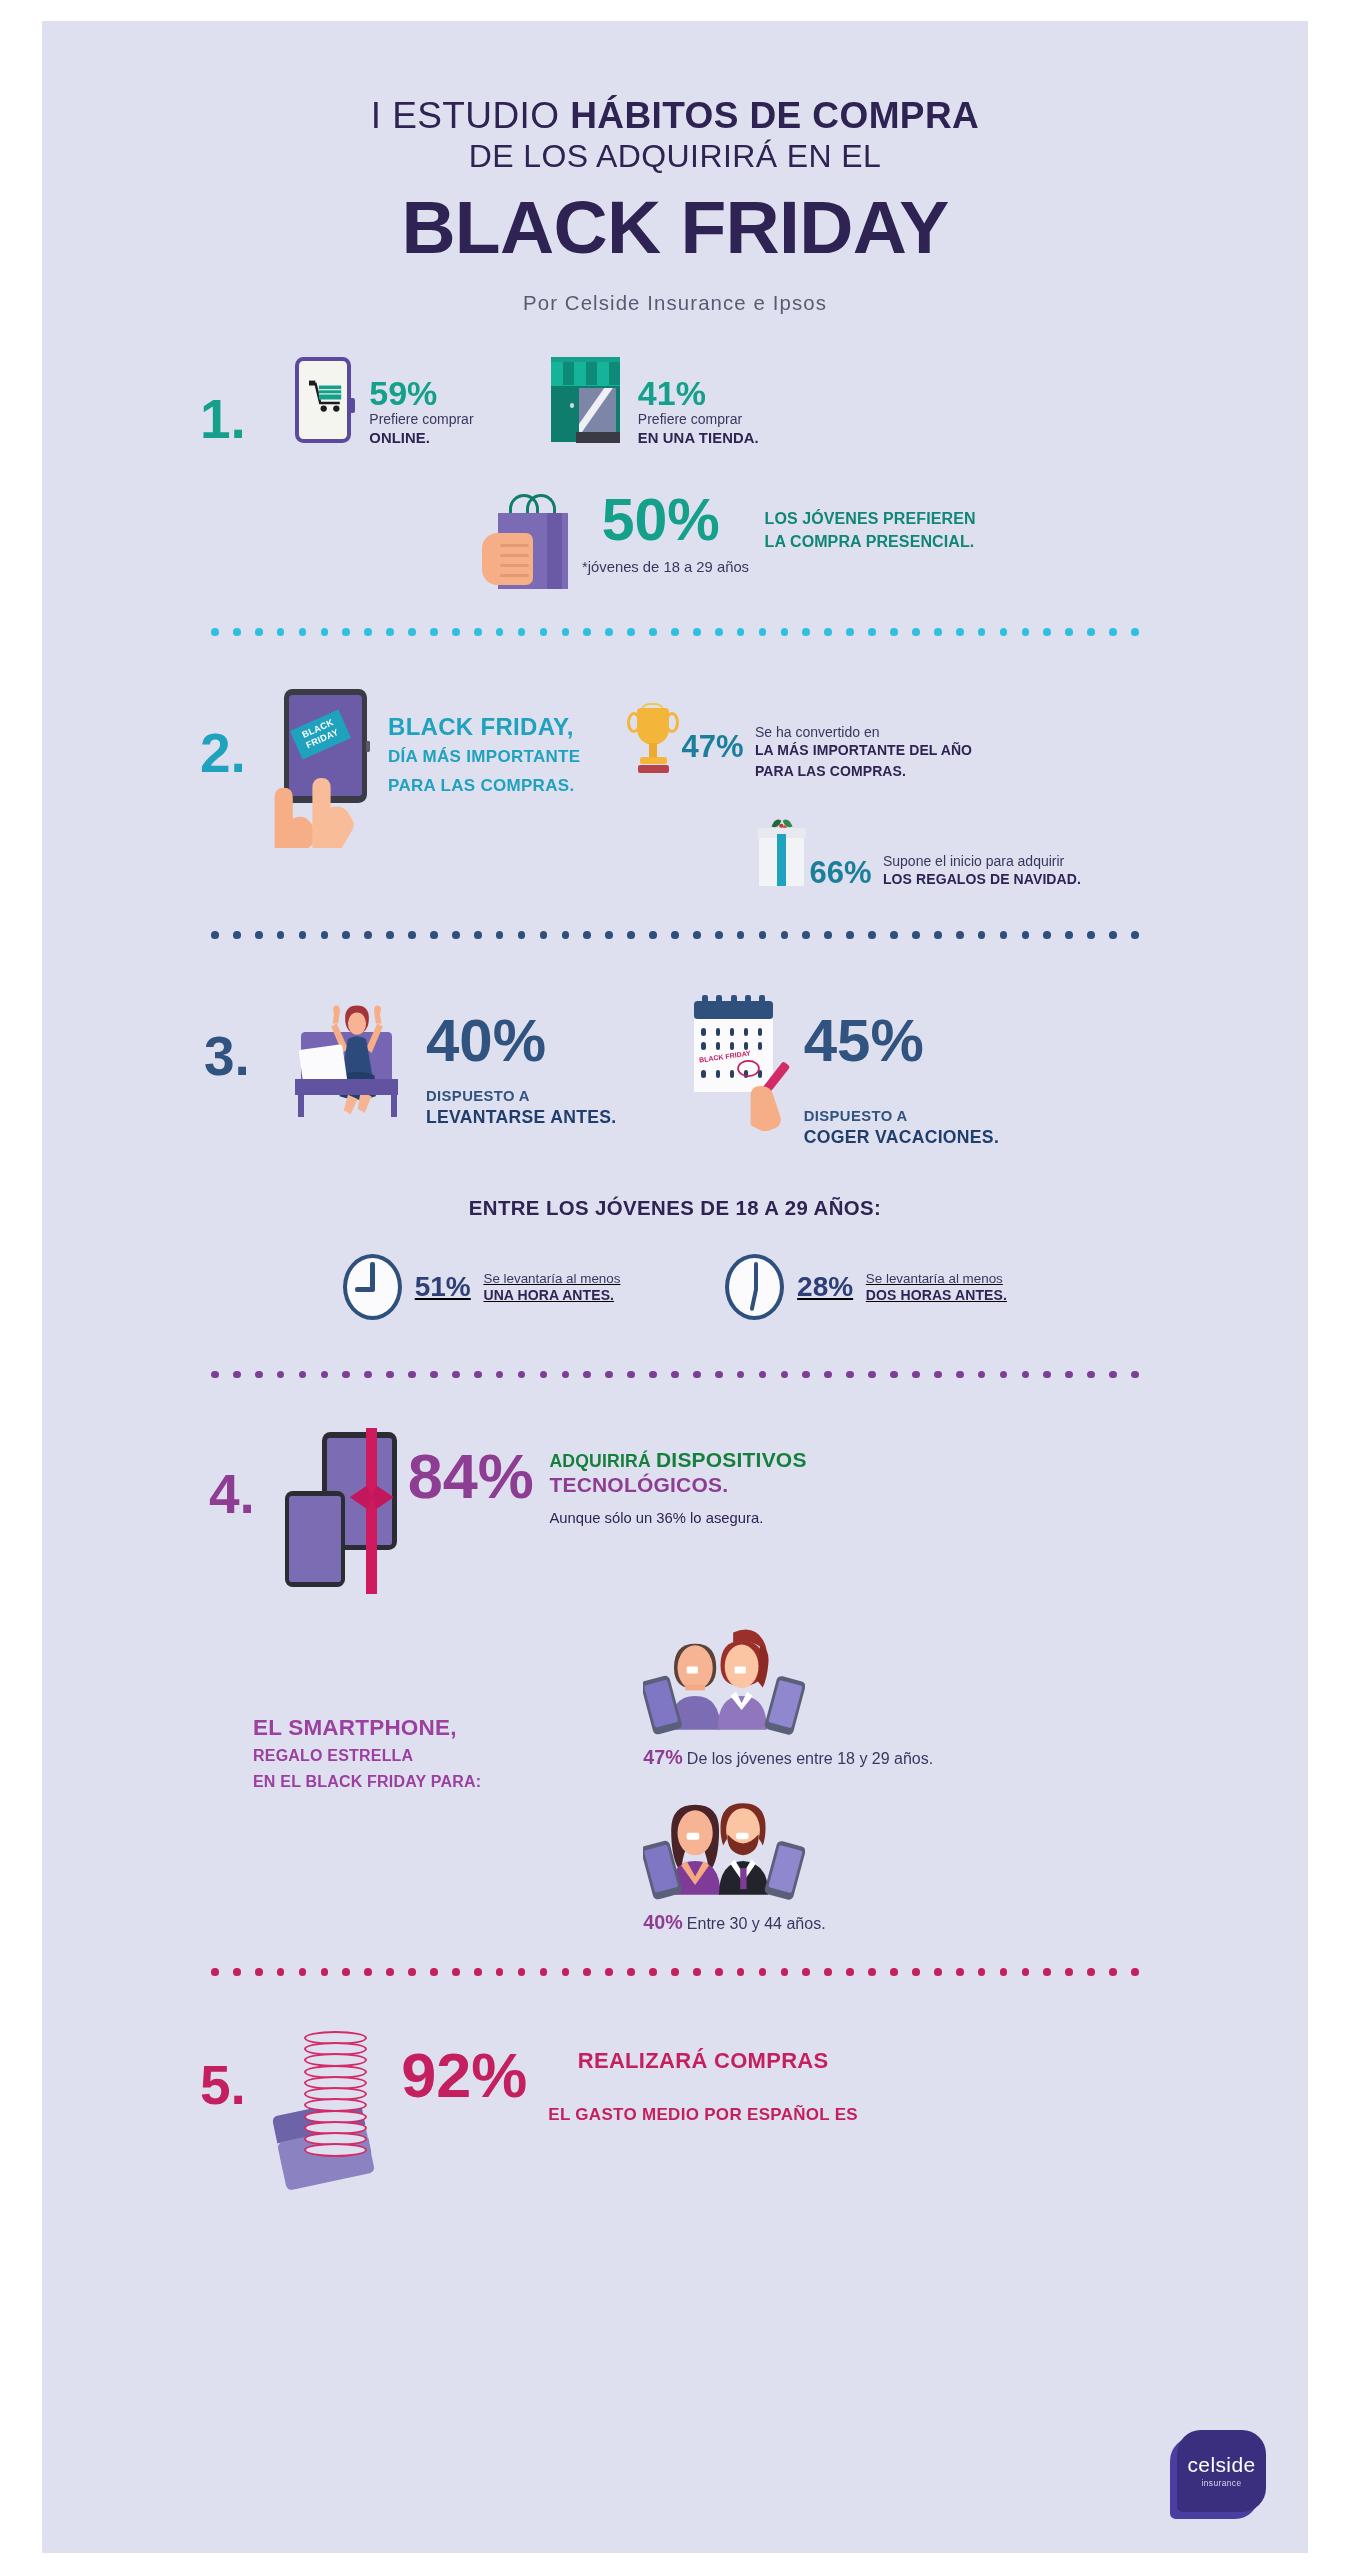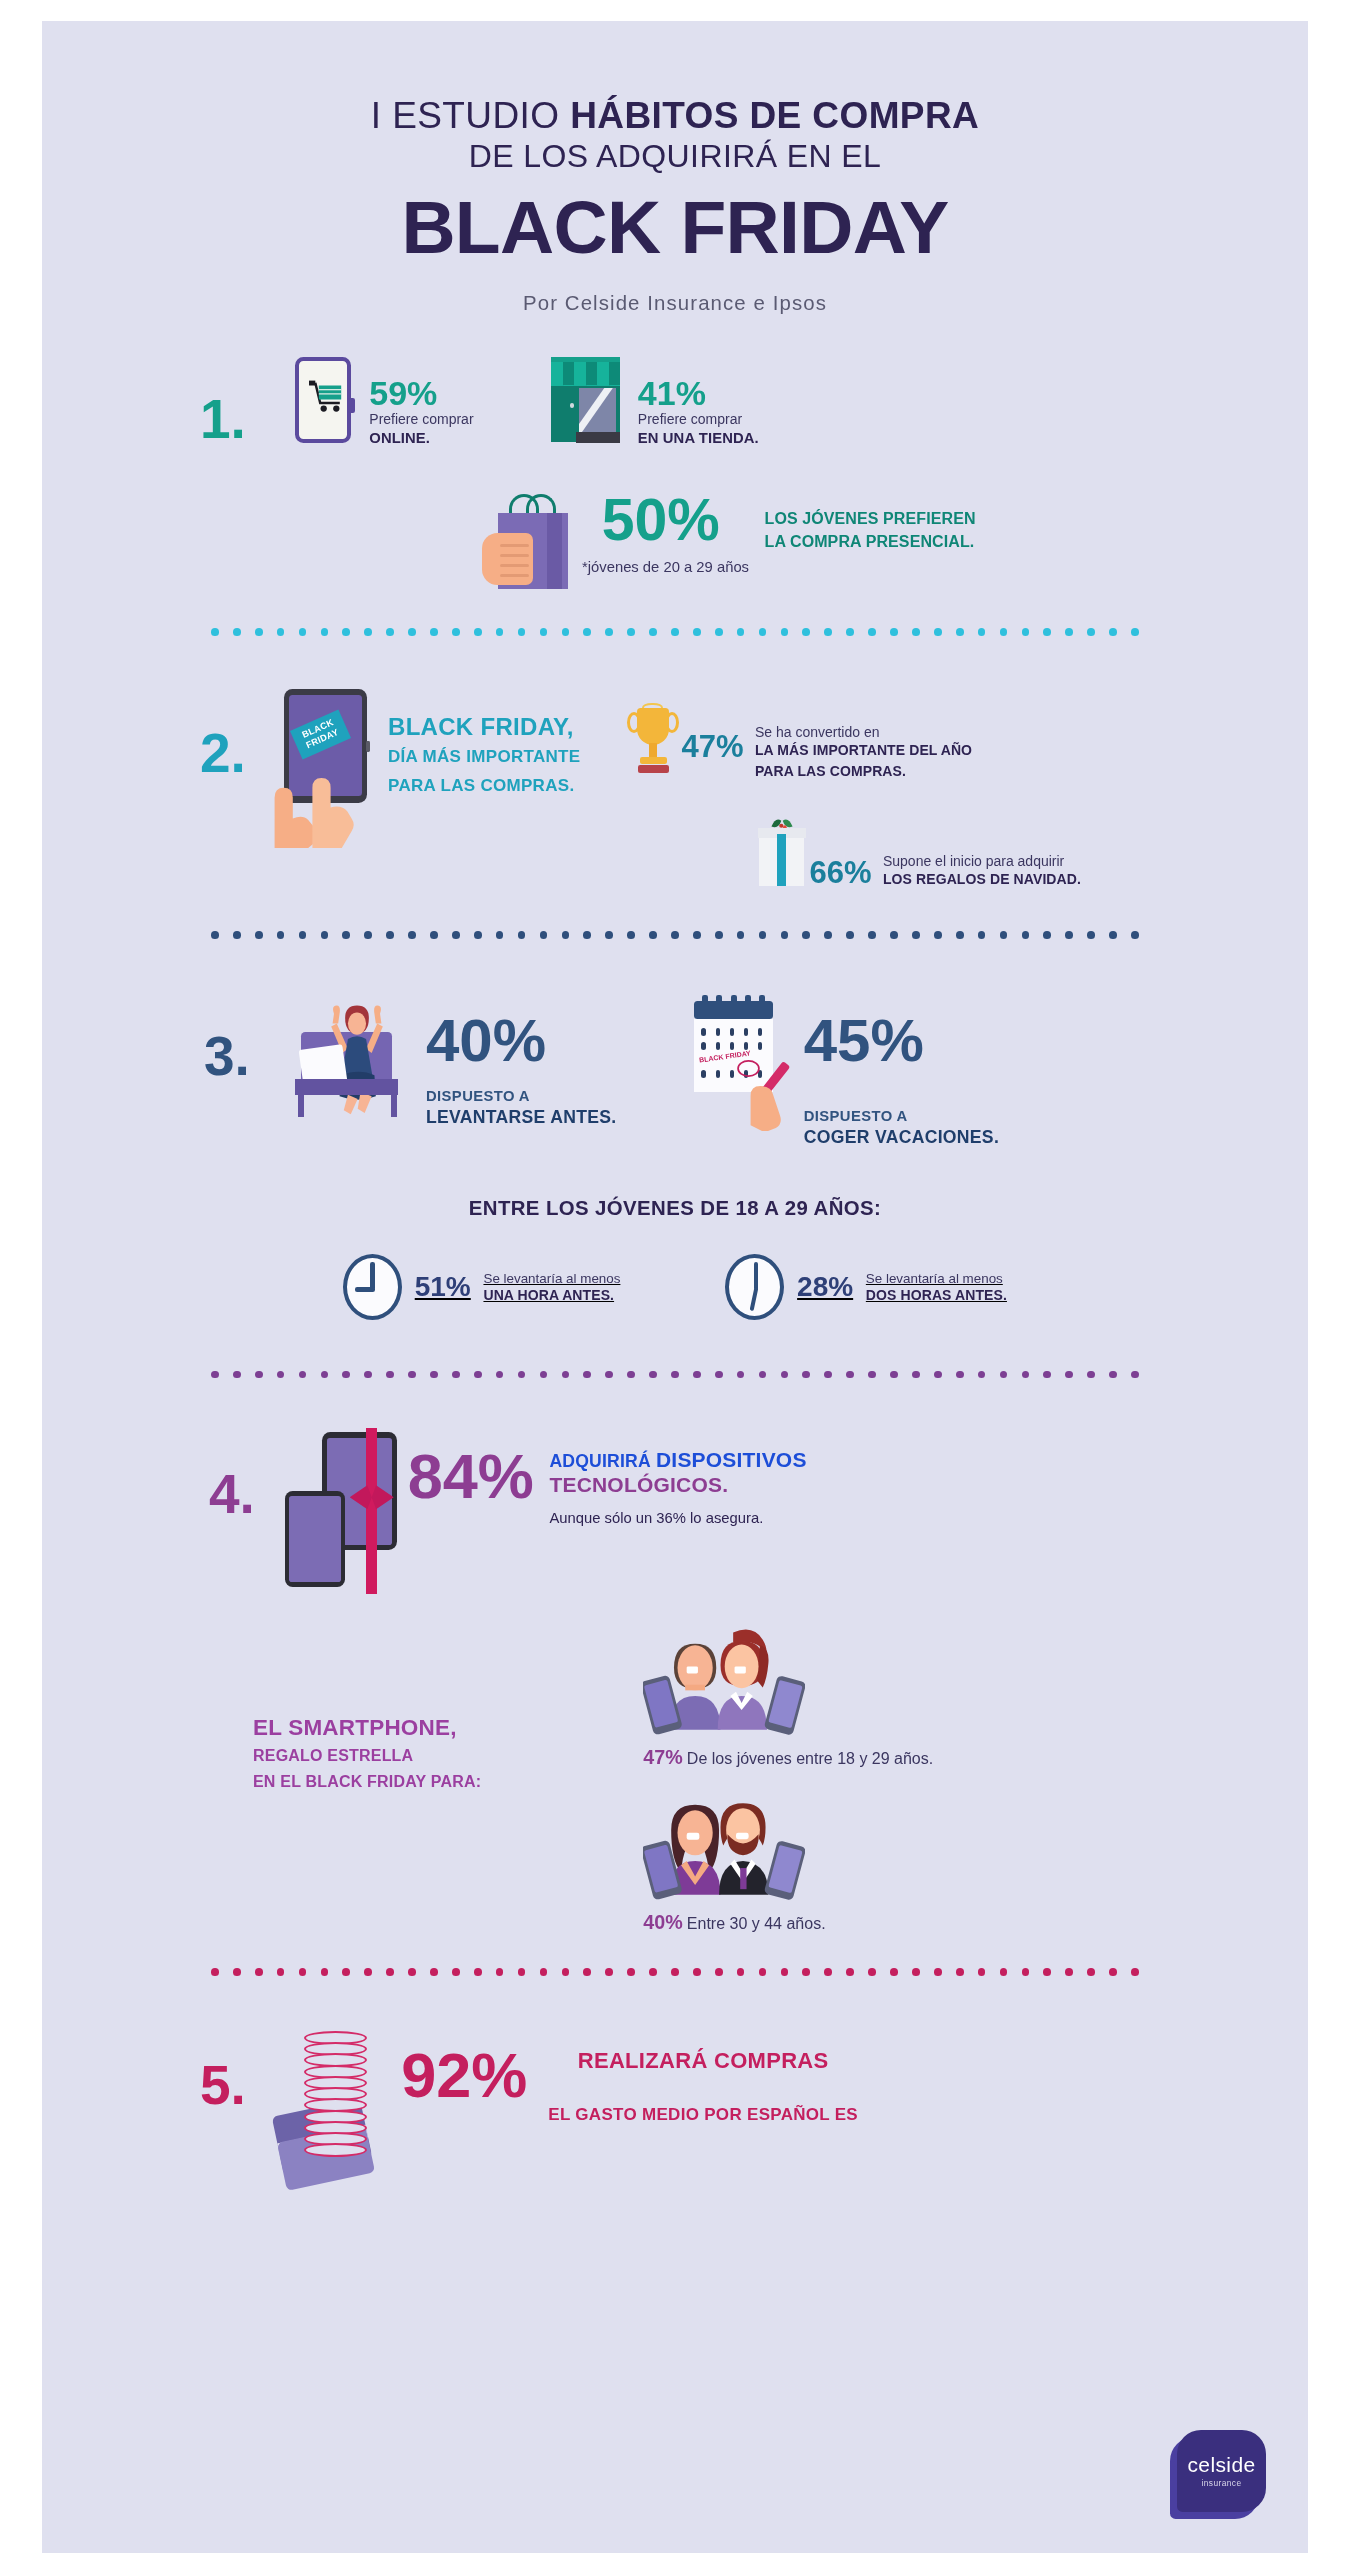--- a/index.html
+++ b/index.html
@@ -140,21 +140,21 @@
   .s4-row { display:flex; align-items:flex-start; padding-left: 167px; }
   .s4-num { color: #8d3d92; width: 76px; margin-top: 35px; }
   .phones { position: relative; width: 120px; height: 155px; }
   .ph-big { position:absolute; right:8.4px; top:0; width:75px; height:118px; background:#2c2c34; border-radius:8.4px; padding:5.6px 4.9px;}
   .ph-sm  { position:absolute; left:0; top:59px; width:60px; height:96px; background:#2c2c34; border-radius:7.7px; padding:4.9px 4.2px;}
   .ph-scr { width:100%; height:100%; background:#7c6cb4; border-radius:2.8px; overflow:hidden; position:relative;}
   .ribbon-v { position:absolute; right:28px; top:-4.2px; width:11.3px; height:166px; background:#d01a5e; z-index:3;}
   .bowl { position:absolute; right:11.3px; top:53px; width:44px; height:24px; background:#c2185b; z-index:4; clip-path: polygon(0 50%,40% 0,50% 50%,60% 0,100% 50%,60% 100%,50% 50%,40% 100%);}
   .s4-pct { font-size: 63px; font-weight: 800; color: #8d3d92; line-height: 1; }
   .s4-txt { margin-left: 15.5px; margin-top: 15.5px; }
-  .s4-txt .t1 { font-size: 17.6px; font-weight: 800; color: #1d4ed8; letter-spacing: 0.2px; }
+  .s4-txt .t1 { font-size: 17.6px; font-weight: 800; color: #15803d; letter-spacing: 0.2px; }
   .s4-txt .t1 .lg { font-size: 21px; }
   .s4-txt .t2 { font-size: 21px; font-weight: 800; color: #8d3d92; letter-spacing: 0.2px; margin-top: 1.4px;}
   .s4-txt .t3 { font-size: 14.8px; font-weight: 300; color: #2e2352; margin-top: 12.7px;}
   .s4-sp { display: flex; padding-left: 211px; margin-top: 37px; }
   .s4-sp-left { margin-top: 91px; }
   .s4-sp-left .a { font-size: 22.5px; font-weight: 800; color: #9b3fa0; letter-spacing: 0.2px; }
   .s4-sp-left .b { font-size: 16px; font-weight: 800; color: #9b3fa0; letter-spacing: 0.2px; line-height: 1.45; margin-top: 2.8px;}
   .s4-sp-right { margin-left: 162px; }
   .couple { width: 162px; height: 113px; position: relative; }
   .grp-cap { margin-top: 7px; font-size: 16px; color: #3b3660; font-weight: 300;}
@@ -251,21 +251,21 @@
           <div class="bag-fold"></div>
         <div class="hand">
           <div class="f" style="top:11.3px"></div>
             <div class="f" style="top:21px"></div>
           <div class="f" style="top:31px"></div>
             <div class="f" style="top:41px"></div>
         </div>
       </div>
       <div style="margin-left:7px">
         <div class="s1b-pct">50%</div>
-        <div class="s1b-note">*jóvenes de 20 a 29 años</div>
+        <div class="s1b-note">*jóvenes de 18 a 29 años</div>
       </div>
       <div class="s1b-right">
         <div>LOS JÓVENES PREFIEREN</div>
         <div>LA COMPRA PRESENCIAL.</div>
       </div>
     </div>
   </div>
 
   <div class="divider" style="width:928px;margin-top:39px">
       <i style="background:#2fc0dd"></i>

